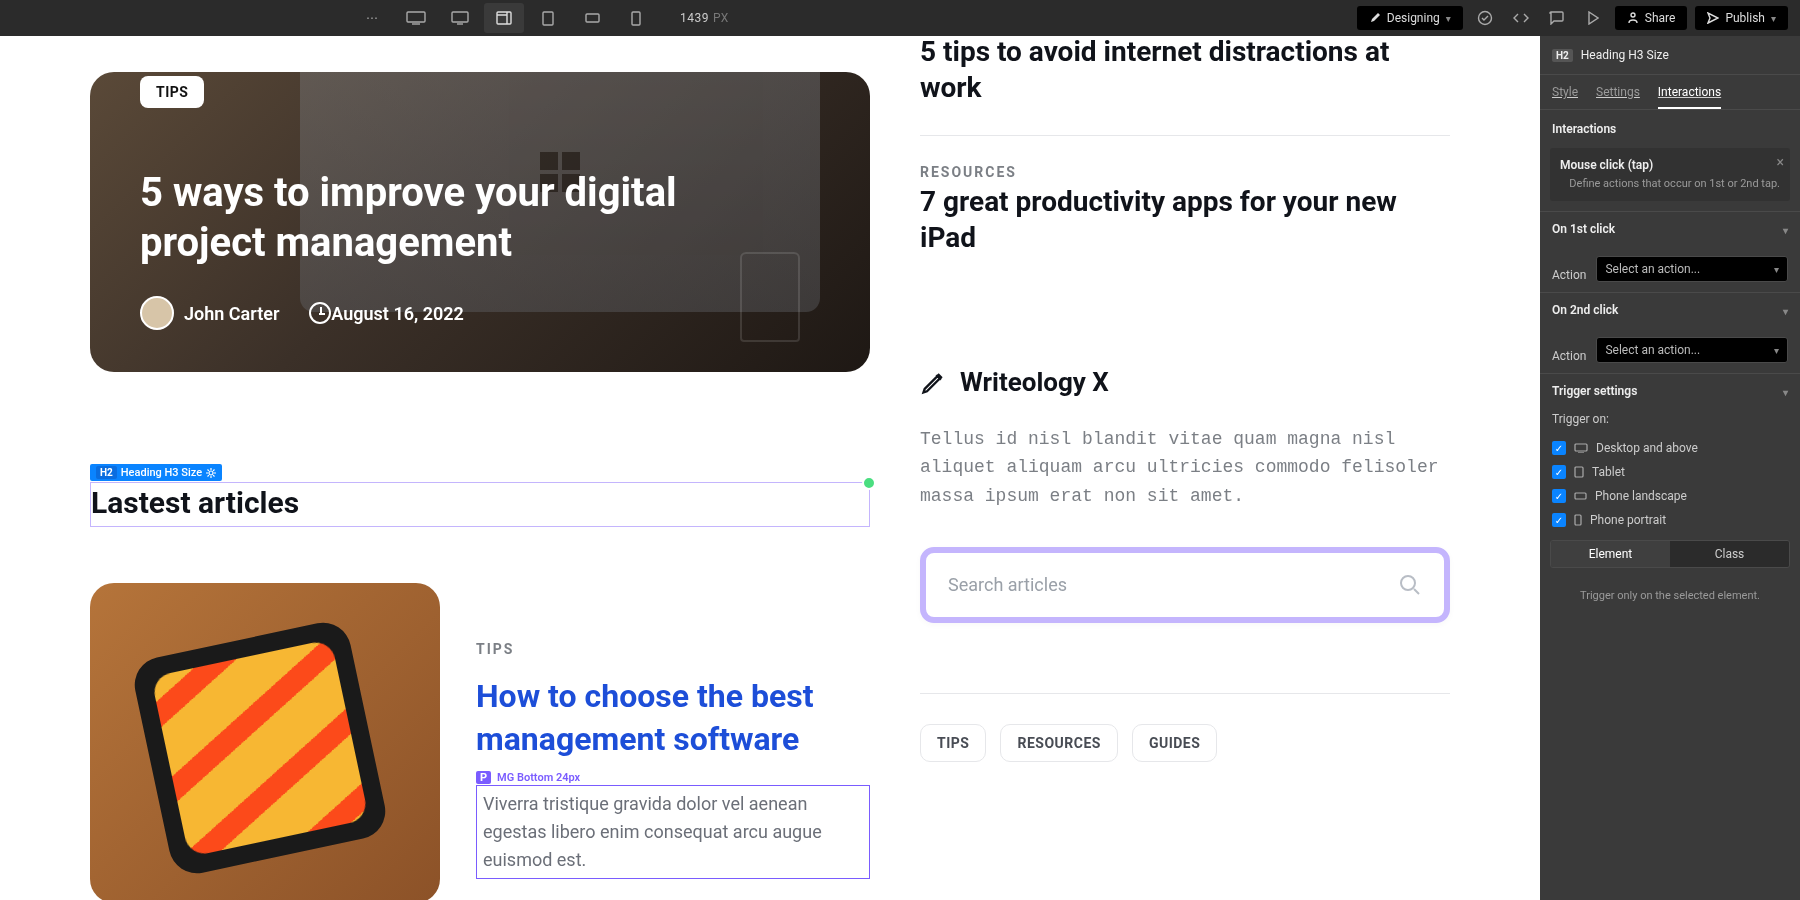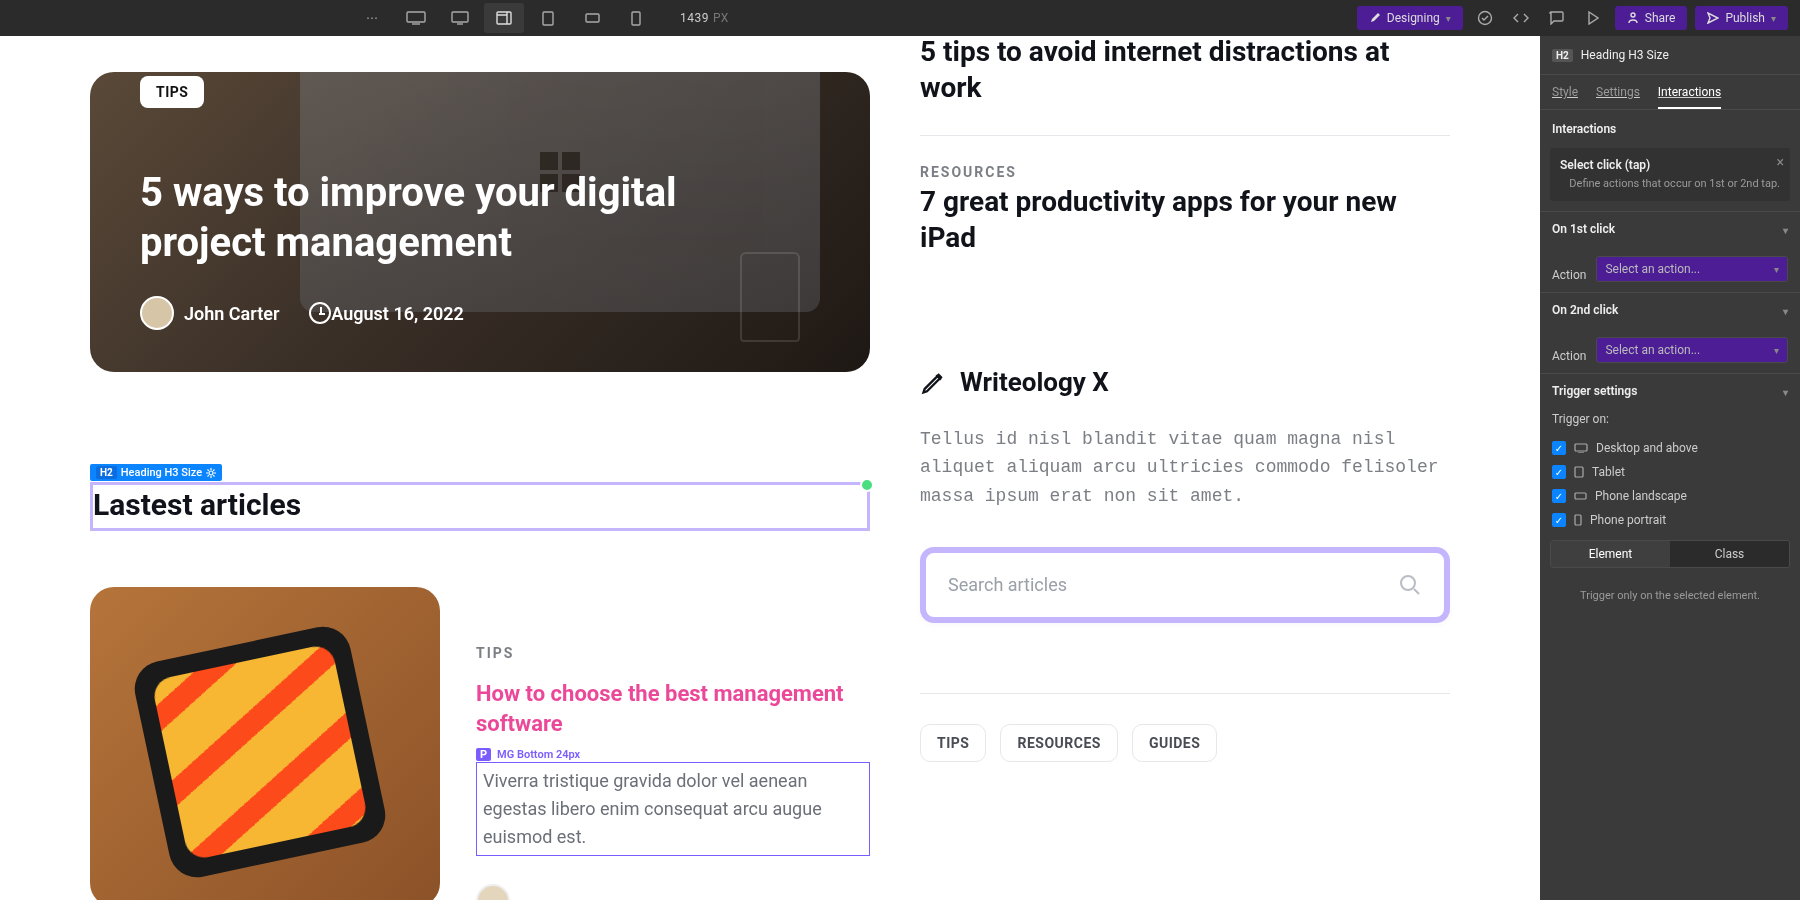--- a/index.html
+++ b/index.html
@@ -6,21 +6,21 @@
 body { background: #1a1a1a; height: 900px; width: 1800px; overflow: hidden; display: flex; flex-direction: column; }
 
 
 .topbar { height: 36px; background: #2b2b2b; display: flex; align-items: center; padding: 0 12px; color: #aaa; font-size: 12px; }
 .topbar-left { display: flex; align-items: center; gap: 4px; flex: 0 0 auto; margin-left: 340px; }
 .tb-btn { width: 40px; height: 30px; display: flex; align-items: center; justify-content: center; border-radius: 3px; cursor: pointer; }
 .tb-btn.active { background: #3a3a3a; }
 .tb-size { margin-left: 20px; color: #ccc; font-size: 12px; letter-spacing: .5px; }
 .tb-size .px { color: #777; margin-left: 4px; }
 .topbar-right { margin-left: auto; display: flex; align-items: center; gap: 8px; }
-.tb-chip { background: #4c1d95; padding: 5px 12px; border-radius: 3px; display: flex; align-items: center; gap: 6px; color: #ddd; cursor: pointer; font-size: 12px; }
+.tb-chip { background: #000000; padding: 5px 12px; border-radius: 3px; display: flex; align-items: center; gap: 6px; color: #ddd; cursor: pointer; font-size: 12px; }
 .tb-icon-only { width: 28px; height: 28px; display:flex; align-items:center; justify-content:center; cursor:pointer; color:#aaa; border-radius:3px; }
 
 
 .main { flex: 1; display: flex; overflow: hidden; }
 .canvas-wrap { flex: 1; background: #fff; overflow: hidden; position: relative; }
 .canvas { padding: 0 90px; height: 100%; overflow: hidden; position:relative; }
 
 
 .hero { position: relative; height: 300px; border-radius: 24px; overflow: hidden; background: linear-gradient(135deg,#5a4938 0%,#3b3028 45%,#1e1814 100%); color: #fff; margin-top: 36px; }
 .hero-inner { position: absolute; left: 50px; bottom: 42px; right: 50px; }
@@ -44,31 +44,31 @@
 .col-left { flex: 0 0 780px; }
 .col-right { flex: 1; padding-top: 0; }
 .mini-label { font-size:14px; font-weight:700; letter-spacing:2px; color:#7b7f85; margin-top:0; }
 .mini-title { font-size:28px; font-weight:700; color:#10131a; line-height:1.3; margin-top:4px; }
 .divider { height:1px; background:#e6e7ea; margin:28px 0; }
 
 
 .sel-wrap { position:relative; margin-top:110px; }
 .sel-tag { position:absolute; top:-18px; left:0; background:#0a84ff; color:#fff; font-size:11px; padding:2px 6px; border-radius:2px; display:flex; align-items:center; gap:4px; font-weight:500;}
 .sel-tag-h2 { background:#0a6de0; padding:1px 4px; border-radius:2px; font-weight:700; font-size:10px;}
-.selected { border:3px solid #c4b5fd; padding:2px 0 6px 0; font-size:30px; font-weight:700; color:#10131a; position:relative; }
+.selected { border:1px solid #c4b5fd; padding:2px 0 6px 0; font-size:30px; font-weight:700; color:#10131a; position:relative; }
 .sel-dot { position:absolute; right:-7px; top:-7px; width:14px; height:14px; border-radius:50%; background:#4ade80; border:2px solid #fff; }
 
 
 .article { display:flex; gap:36px; margin-top:56px; }
 .thumb { width:350px; height:320px; border-radius:24px; background:linear-gradient(135deg,#b5743a,#8c5228); position:relative; overflow:hidden; }
 .ipad { position:absolute; left:60px; top:55px; width:220px; height:220px; border-radius:28px; background:#1a1a1a; transform:rotate(-12deg); }
 .swirl { position:absolute; inset:18px; border-radius:20px; background: repeating-linear-gradient(150deg,#f7b733 0 22px,#fc4a1a 22px 44px,#f7b733 44px 66px); filter:blur(.5px); }
 .art-body { flex:1; padding-top:58px; }
 .art-body .mini-label { margin-top:0; }
-.art-title { font-size:22px; font-weight:700; color:#ec4899; margin-top:18px; line-height:1.35; }
+.art-title { font-size:32px; font-weight:700; color:#1d4ed8; margin-top:18px; line-height:1.35; }
 .p-sel-tag { position:absolute; top:-14px; left:0; background:transparent; color:#7a5cff; font-size:11px; font-weight:600; display:flex; gap:6px; align-items:center;}
 .p-sel-tag .pbox{ background:#7a5cff; color:#fff; padding:0 4px; border-radius:2px; font-weight:700;}
 .art-desc-wrap { position:relative; margin-top:24px; }
 .art-desc { border:1px solid #7a5cff; padding:4px 6px; font-size:18px; color:#6b6f78; line-height:1.55; }
 .art-meta { display:flex; align-items:center; gap:30px; margin-top:28px; font-size:18px; font-weight:600; color:#10131a;}
 .avatar2 { width:34px; height:34px; border-radius:50%; background:#e4d5bd; border:2px solid #eee; }
 
 
 .widget { margin-top:110px; }
 .brand { display:flex; align-items:center; gap:12px; font-size:26px; font-weight:700; color:#10131a; }
@@ -88,21 +88,21 @@
 .tabs { display:flex; gap:18px; padding:10px 12px 0; border-bottom:1px solid #4a4a4a;text-decoration:underline;}
 .tab { padding-bottom:8px; color:#9a9a9a; cursor:pointer; }
 .tab.active { color:#fff; border-bottom:2px solid #fff; }
 .phead { padding:12px; font-weight:600; color:#eee; }
 .trigger-box { margin:0 10px 10px; background:#323232; border-radius:3px; padding:10px; position:relative;}
 .trigger-box .tt { color:#eee; font-weight:600; margin-bottom:4px; }
 .trigger-box .td { color:#9a9a9a; font-size:11px; line-height:1.4;text-align:right;}
 .trigger-box .x { position:absolute; right:6px; top:6px; color:#888; cursor:pointer; font-size:14px;}
 .prow { display:flex; align-items:flex-end; justify-content:space-between; padding:10px 12px; }
 .prow.header { font-weight:600; color:#eee; border-top:1px solid #4a4a4a; }
-.psel { flex:1; margin-left:10px; background:#4c1d95; border:1px solid #4a4a4a; border-radius:3px; padding:5px 8px; color:#bbb; display:flex; justify-content:space-between; align-items:center; cursor:pointer;}
+.psel { flex:1; margin-left:10px; background:#000000; border:1px solid #4a4a4a; border-radius:3px; padding:5px 8px; color:#bbb; display:flex; justify-content:space-between; align-items:center; cursor:pointer;}
 .chev { color:#888; font-size:10px; }
 .chk-row { display:flex; align-items:center; gap:8px; padding:5px 12px; }
 .chk { width:14px; height:14px; background:#0a84ff; border-radius:2px; display:flex; align-items:center; justify-content:center; color:#fff; font-size:10px;}
 .seg { display:flex; margin:8px 10px; border-radius:3px; overflow:hidden; border:1px solid #4a4a4a;}
 .seg div { flex:1; text-align:center; padding:6px 0; background:#2b2b2b; color:#ccc; cursor:pointer; font-size:12px;}
 .seg div.on { background:#3f3f3f; color:#fff; }
 .hint { text-align:center; color:#9a9a9a; font-size:11px; padding:12px 14px; line-height:1.5;}
 
 svg { display:block; }
 </style>
@@ -311,21 +311,21 @@
       <span>Heading H3 Size</span>
     </div>
     <div class="tabs">
       <div class="tab">Style</div>
       <div class="tab">Settings</div>
       <div class="tab active">Interactions</div>
     </div>
     <div class="phead">Interactions</div>
     <div class="trigger-box">
       <div class="x">×</div>
-      <div class="tt">Select click (tap)</div>
+      <div class="tt">Mouse click (tap)</div>
       <div class="td">Define actions that occur on 1st or 2nd tap.</div>
     </div>
 
     <div class="prow header">
       <span>On 1st click</span>
         <span class="chev">▾</span>
     </div>
     <div class="prow">
       <span>Action</span>
       <div class="psel">

